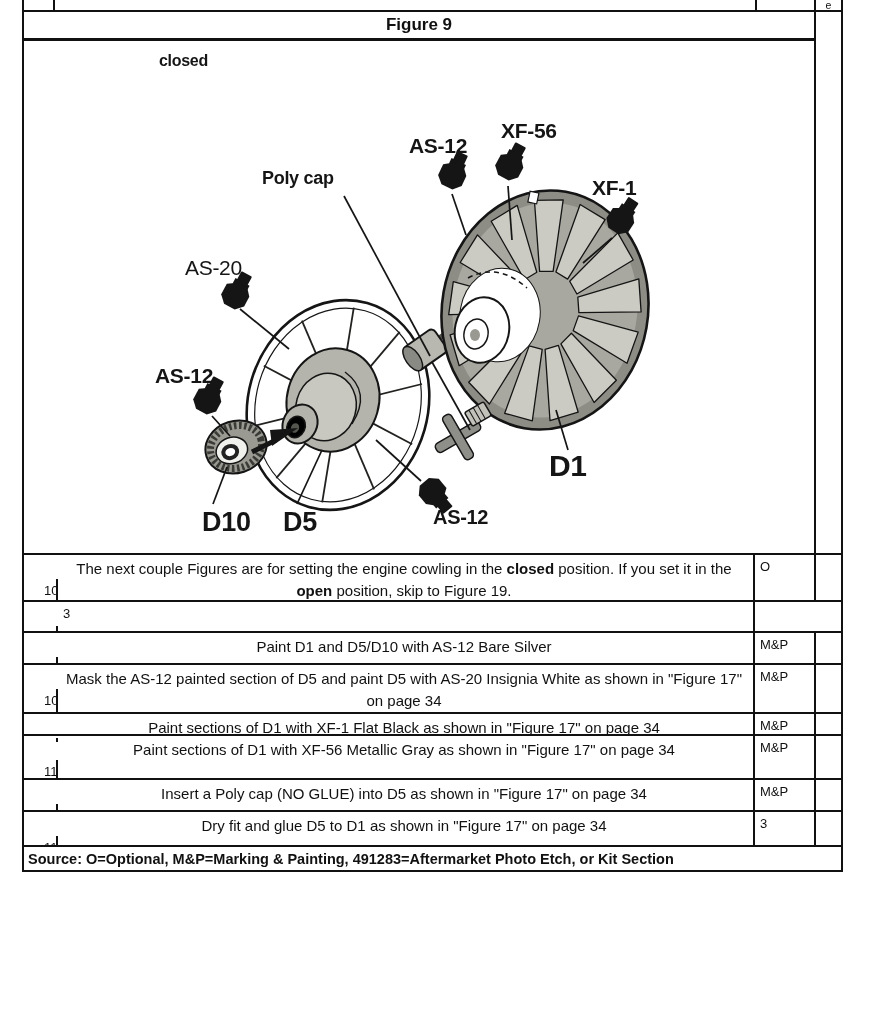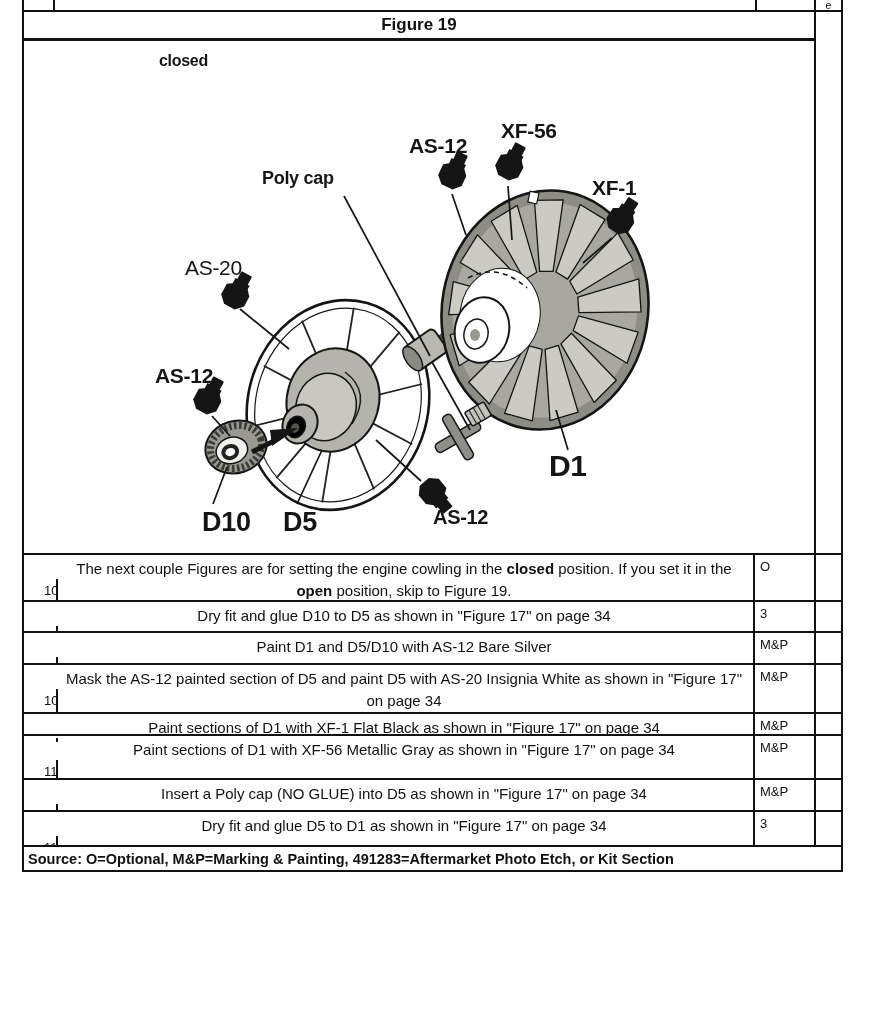--- a/index.html
+++ b/index.html
@@ -40,21 +40,21 @@
   <div class="vline" style="left:53px;top:0;height:10px"></div>
   <div class="vline" style="left:755px;top:0;height:10px"></div>
   <div class="hline" style="left:22px;top:10px;width:821px"></div>
   <div class="e-cell">e</div>
 
   <div class="vline" style="left:22px;top:10px;height:543px"></div>
   <div class="vline" style="left:814px;top:0;height:553px"></div>
   <div class="vline" style="left:841px;top:0;height:553px"></div>
 
   <div class="title-row">
-    <span>Figure 19</span>
+    <span>Figure 9</span>
   </div>
 
   <div class="figure-box">
     <svg width="790" height="512" viewBox="24 41 790 512">
 
       <g>
         <line x1="362" y1="392" x2="452" y2="329" stroke="#55554f" stroke-width="5"></line>
         <line x1="444" y1="337" x2="448" y2="343" stroke="#151515" stroke-width="1.5"></line>
         <line x1="449" y1="333" x2="453" y2="339" stroke="#151515" stroke-width="1.5"></line>
       </g>
@@ -203,21 +203,20 @@
   <div class="steps-table">
     <div id="tbody">
         <div class="trow trow-0">
           <div class="cell c-num">106</div>
           <div class="cell c-desc"><span>The next couple Figures are for setting the engine cowling in the </span><span class="bold">closed</span><span> position. If you set it in the </span><span class="bold">open</span><span> position, skip to Figure 19.</span></div>
           <div class="cell c-status">O</div>
           <div class="cell c-blank"></div>
         </div>
         <div class="trow trow-1">
           <div class="cell c-num">107</div>
-          <div class="cell c-desc"><span>Dry fit and glue D10 to D5 as shown in "Figure 17" on page 34</span></div>
           <div class="cell c-status">3</div>
           <div class="cell c-blank"></div>
         </div>
         <div class="trow trow-2">
           <div class="cell c-num">152</div>
           <div class="cell c-desc"><span>Paint D1 and D5/D10 with AS-12 Bare Silver</span></div>
           <div class="cell c-status">M&amp;P</div>
           <div class="cell c-blank"></div>
         </div>
         <div class="trow trow-3">

